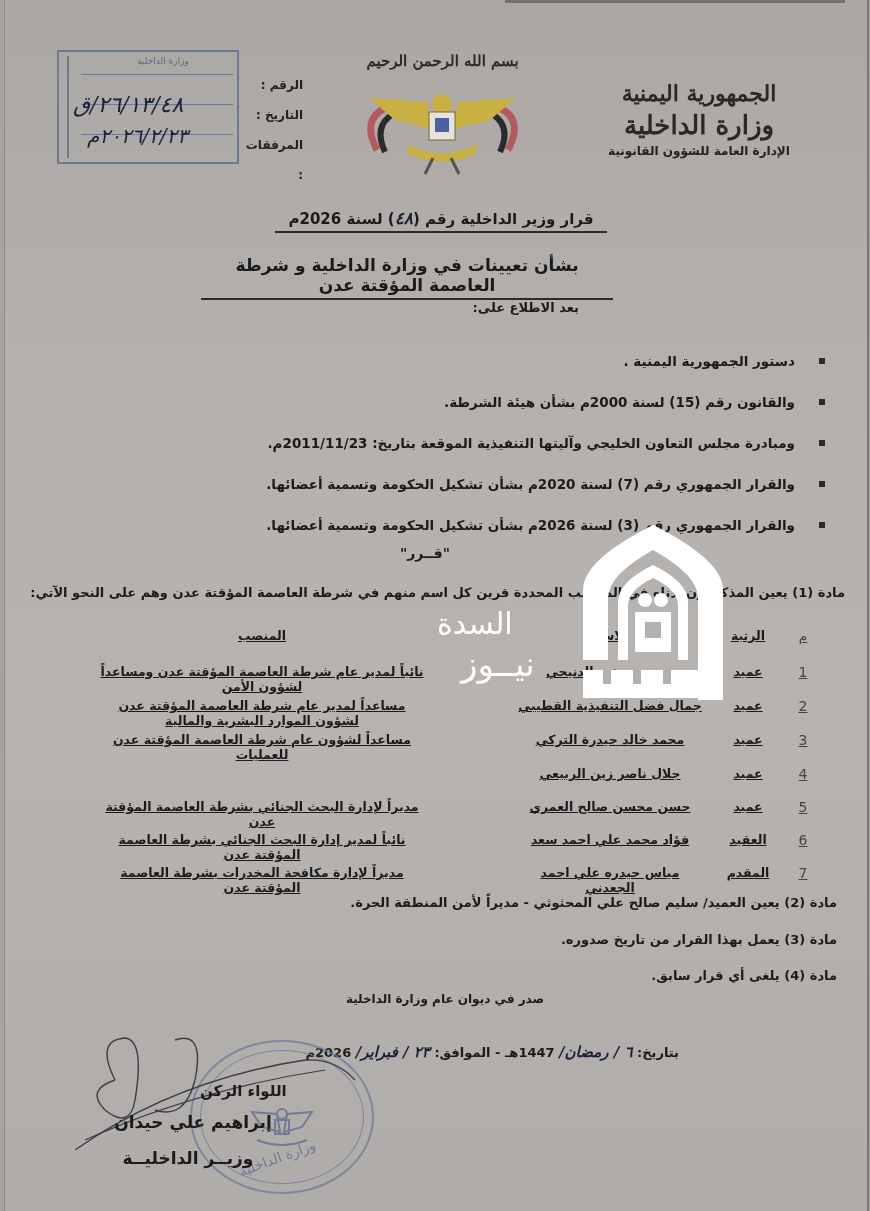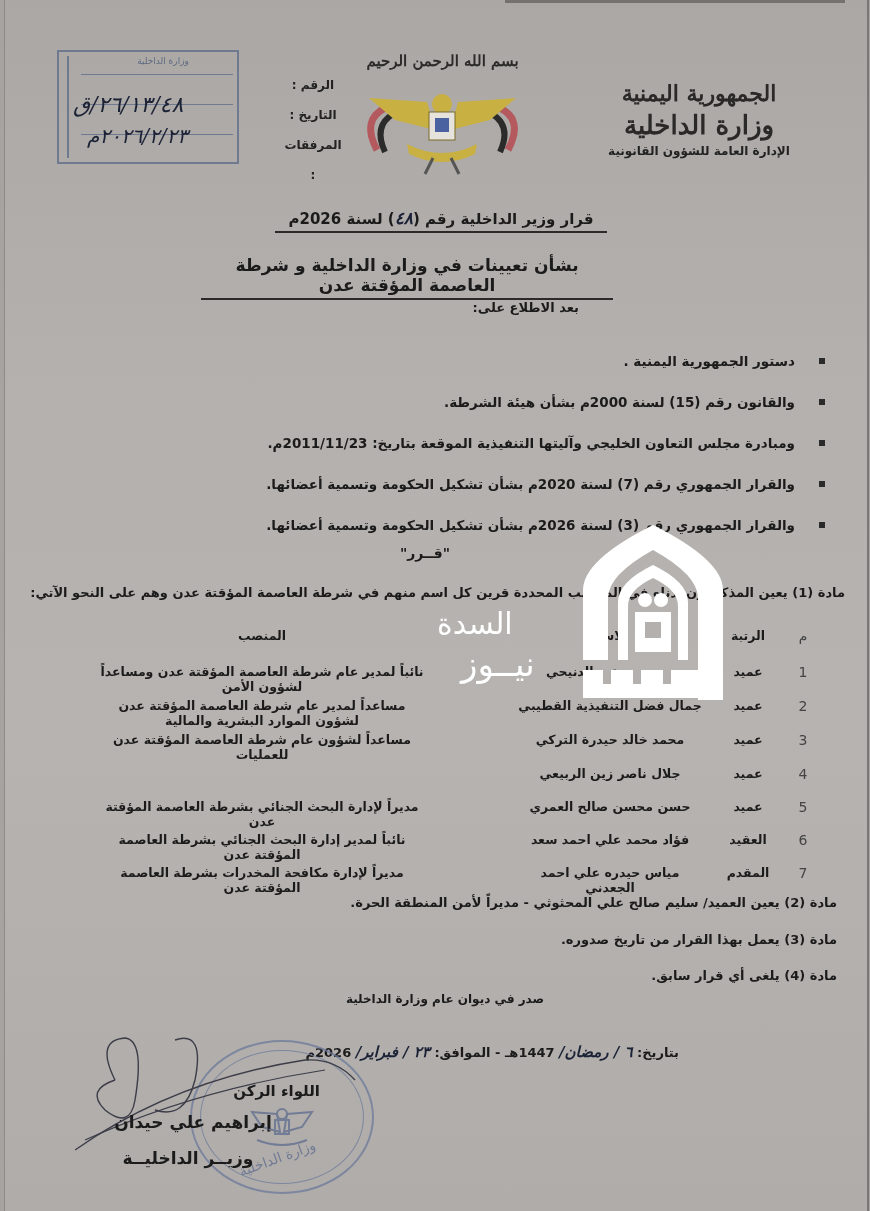--- a/index.html
+++ b/index.html
@@ -23,21 +23,21 @@
   .hdr-right { right:68px; top:78px; width:200px; text-align:center; }
   .hdr-right .l1 { font-family:"DejaVu Serif", serif; font-size:22px; color:#2a2928; font-weight:bold; letter-spacing:1px; line-height:30px; }
   .hdr-right .l2 { font-family:"DejaVu Serif", serif; font-size:26px; color:#2a2928; font-weight:bold; line-height:34px; }
   .hdr-right .l3 { font-size:12px; color:#222; font-weight:bold; margin-top:2px; }
 
   
   .emblem { left:350px; top:40px; width:175px; height:140px; }
   .basmala { position:absolute; left:0; right:0; top:12px; text-align:center; font-family:"DejaVu Serif", serif; font-size:15px; color:#2c2b2a; font-weight:bold; }
 
   
-  .ref-labels { left:238px; top:70px; width:60px; text-align:center; font-size:12px; line-height:30px; color:#222; font-weight:bold;margin-left:40px; }
+  .ref-labels { left:238px; top:70px; width:60px; text-align:right; font-size:12px; line-height:30px; color:#222; font-weight:bold; }
   .stamp { left:52px; top:50px; width:178px; height:110px; border:2px solid #6f7a90; }
   .stamp-inner { position:absolute; left:8px; top:4px; right:6px; bottom:4px; border-left:2px solid #6f7a90; }
   .stamp-title { position:absolute; top:4px; left:40px; right:10px; text-align:center; font-size:9px; color:#5e6a80; }
   .stamp-line { position:absolute; left:22px; right:4px; height:1px; background:#6f7a90; }
   .hand { font-family:"DejaVu Serif", serif; color:#1c2236; font-style:italic; }
   .stamp-num { position:absolute; left:14px; top:40px; font-size:22px; letter-spacing:1px; }
   .stamp-date { position:absolute; left:28px; top:72px; font-size:20px; letter-spacing:1px; }
 
   .title1 { left:270px; top:208px; width:332px; text-align:center; font-size:15px; border-bottom:2px solid #2a2a2a; padding-bottom:3px; }
   .title1 .hand { font-size:17px; }
@@ -48,21 +48,21 @@
   .bullets .b { height:41px; display:flex; align-items:center; gap:24px; }
   .bullets .dot { width:6px; height:6px; background:#2a2a2a; display:inline-block; flex:none; }
 
   .qarar { left:370px; top:545px; width:100px; text-align:center; font-size:14px; }
   .art1 { right:22px; top:585px; width:840px; font-size:13px; white-space:nowrap; }
   .col-num { right:62px; width:20px; text-align:center; }
   .col-rank { right:102px; width:50px; text-align:center; }
   .col-name { right:170px; width:190px; text-align:center; }
   .col-pos { left:92px; width:330px; text-align:center; }
   .row { position:absolute; left:0; width:870px; height:30px; }
-  .row span { position:absolute; top:0; font-size:12.5px; }
+  .row span { position:absolute; top:0; font-size:12.5px;text-decoration:underline; }
   .row .col-num { font-weight:normal; color:#444; font-size:14px; }
 
   .art-lines { right:30px; width:780px; font-size:13px; }
   .issued { left:340px; top:992px; width:200px; text-align:center; font-size:12px; }
   .dateline { right:188px; top:1043px; font-size:13px; }
   .dateline .hand { font-size:15px; }
   .sig1 { top:1082px; font-size:15px; left:195px; width:120px; }
   .sig2 { top:1112px; font-size:17px; left:78px; width:220px; }
   .sig3 { top:1148px; font-size:17px; left:68px; width:230px; letter-spacing:3px; }
 
@@ -228,21 +228,21 @@
     <div class="seal-text rtl">وزارة الداخلية</div>
   </div>
 
   <svg class="abs scribble" viewBox="0 0 300 140">
     <path d="M40 60 Q20 20 50 18 Q70 20 60 80 Q55 110 30 90 Q10 70 40 60" fill="none" stroke="#3c3d48" stroke-width="1.4"></path>
     <path d="M100 20 Q130 10 120 60 Q110 100 80 90" fill="none" stroke="#3c3d48" stroke-width="1.4"></path>
     <path d="M0 130 Q100 60 230 40 Q260 38 280 60" fill="none" stroke="#3c3d48" stroke-width="1.4"></path>
     <path d="M10 120 Q120 70 250 50" fill="none" stroke="#3c3d48" stroke-width="1.2"></path>
   </svg>
 
-  <div class="abs sig1 rtl ink" style="text-align:right">اللواء الركن</div>
+  <div class="abs sig1 rtl ink" style="text-align:left">اللواء الركن</div>
   <div class="abs sig2 rtl ink" style="text-align:center">إبراهيم علي حيدان</div>
   <div class="abs sig3 rtl ink" style="text-align:center">وزيــر الداخليــة</div>
 
   <svg class="abs wm-logo" viewBox="0 0 160 180">
     <path d="M10 180 L10 70 Q10 40 80 5 Q150 40 150 70 L150 180 L125 180 L125 78 Q125 55 80 30 Q35 55 35 78 L35 140 L10 140" fill="#ffffff"></path>
     <path d="M45 140 L45 82 Q45 62 80 45 Q115 62 115 82 L115 140 L105 140 L105 86 Q105 70 80 58 Q55 70 55 86 L55 140 Z" fill="#ffffff"></path>
     <circle cx="72" cy="80" r="7" fill="#ffffff"></circle>
     <circle cx="88" cy="80" r="7" fill="#ffffff"></circle>
     <rect x="62" y="92" width="36" height="40" fill="#ffffff"></rect>
     <rect x="72" y="102" width="16" height="16" fill="#b3b0ad"></rect>

